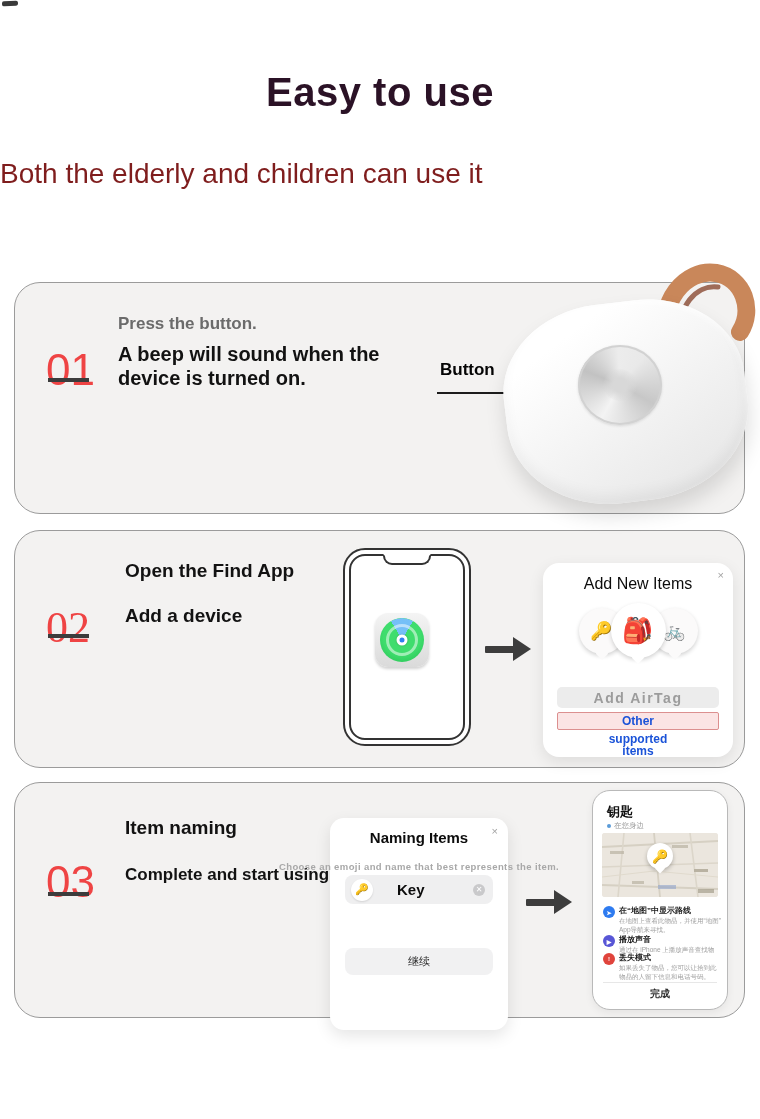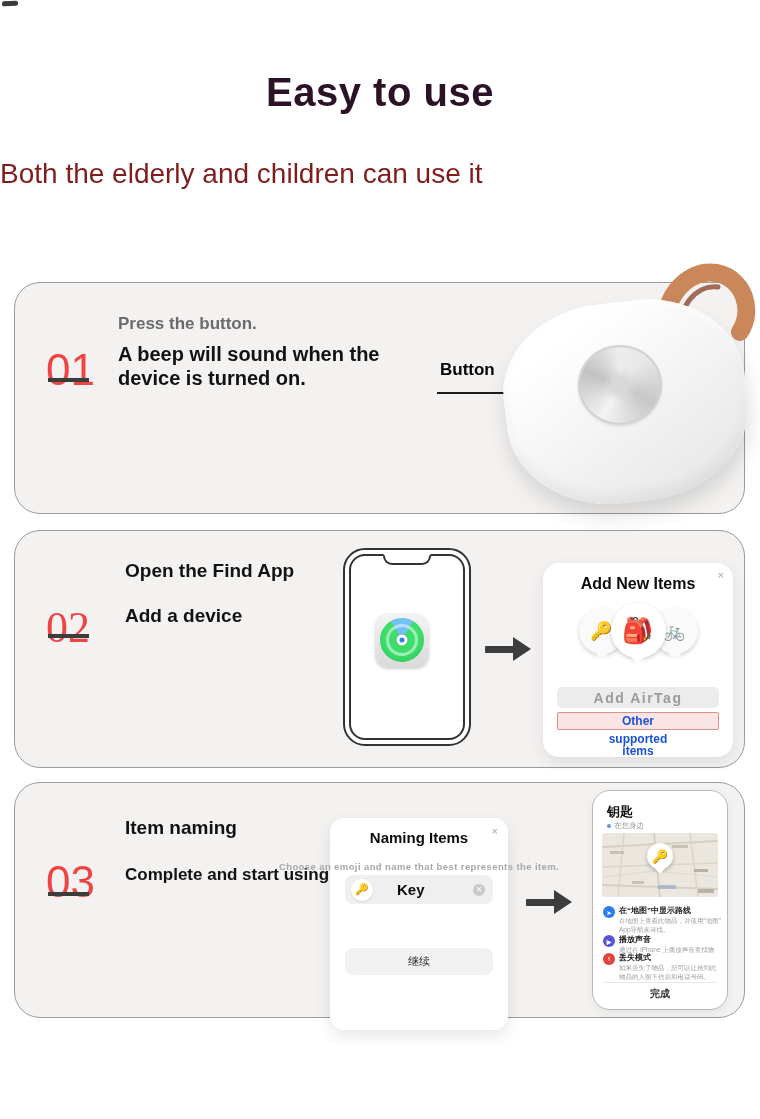--- a/index.html
+++ b/index.html
@@ -70,21 +70,21 @@
   .arrow { width:46px; height:24px; }
   .arrow-shaft { position:absolute; left:0; top:9px; width:29px; height:7px; background:#3d3d3d; border-radius:1px; }
   .arrow-head { position:absolute; right:0; top:0; width:0; height:0;
     border-left:18px solid #3d3d3d; border-top:12px solid transparent; border-bottom:12px solid transparent; }
   .arrow2 { left:485px; top:637px; }
   .arrow3 { left:526px; top:890px; }
 
   
   .popup2 { left:543px; top:563px; width:190px; height:194px; background:#fff; border-radius:16px;
     box-shadow:0 5px 16px rgba(0,0,0,0.09); z-index:2; }
-  .popup2-title { position:absolute; left:0; right:0; top:12px; text-align:center; font-size:16px; font-weight:bold; color:#0c0c0c; }
+  .popup2-title { position:absolute; left:0; right:0; top:12px; text-align:center; font-size:16px; font-weight:normal; color:#0c0c0c; }
   .popup-close { position:absolute; right:9px; top:6px; font-size:11px; color:#a3a3a3; cursor:default; }
   .pins-row { position:absolute; left:0; right:0; top:40px; display:flex; justify-content:center; align-items:center; }
   .pin { position:relative; width:46px; height:46px; background:#fbfafa; border-radius:50%;
     box-shadow:0 2px 4px rgba(0,0,0,0.18); display:flex; align-items:center; justify-content:center;
     font-size:18px; margin:0 -7px; z-index:1; }
   .pin::after { content:""; position:absolute; bottom:-4px; left:50%; transform:translateX(-50%) rotate(45deg);
     width:9px; height:9px; background:inherit; border-radius:1px; z-index:-1; }
   .pin.mid { width:55px; height:55px; background:#fff; font-size:25px; z-index:2; }
   .addairtag-btn { position:absolute; left:14px; right:14px; top:124px; height:21px; background:#ececec; border-radius:5px;
     display:flex; align-items:center; justify-content:center; font-size:14px; font-weight:bold; color:#9c9c9c; letter-spacing:1.5px; }

